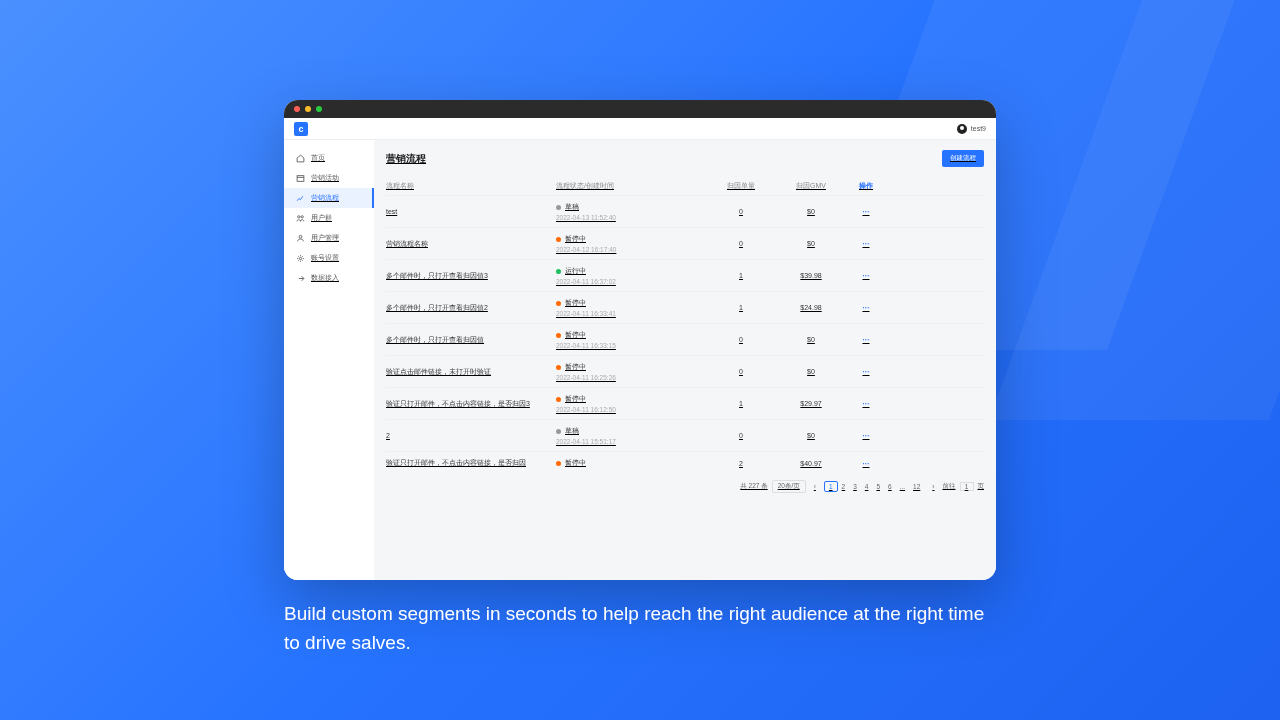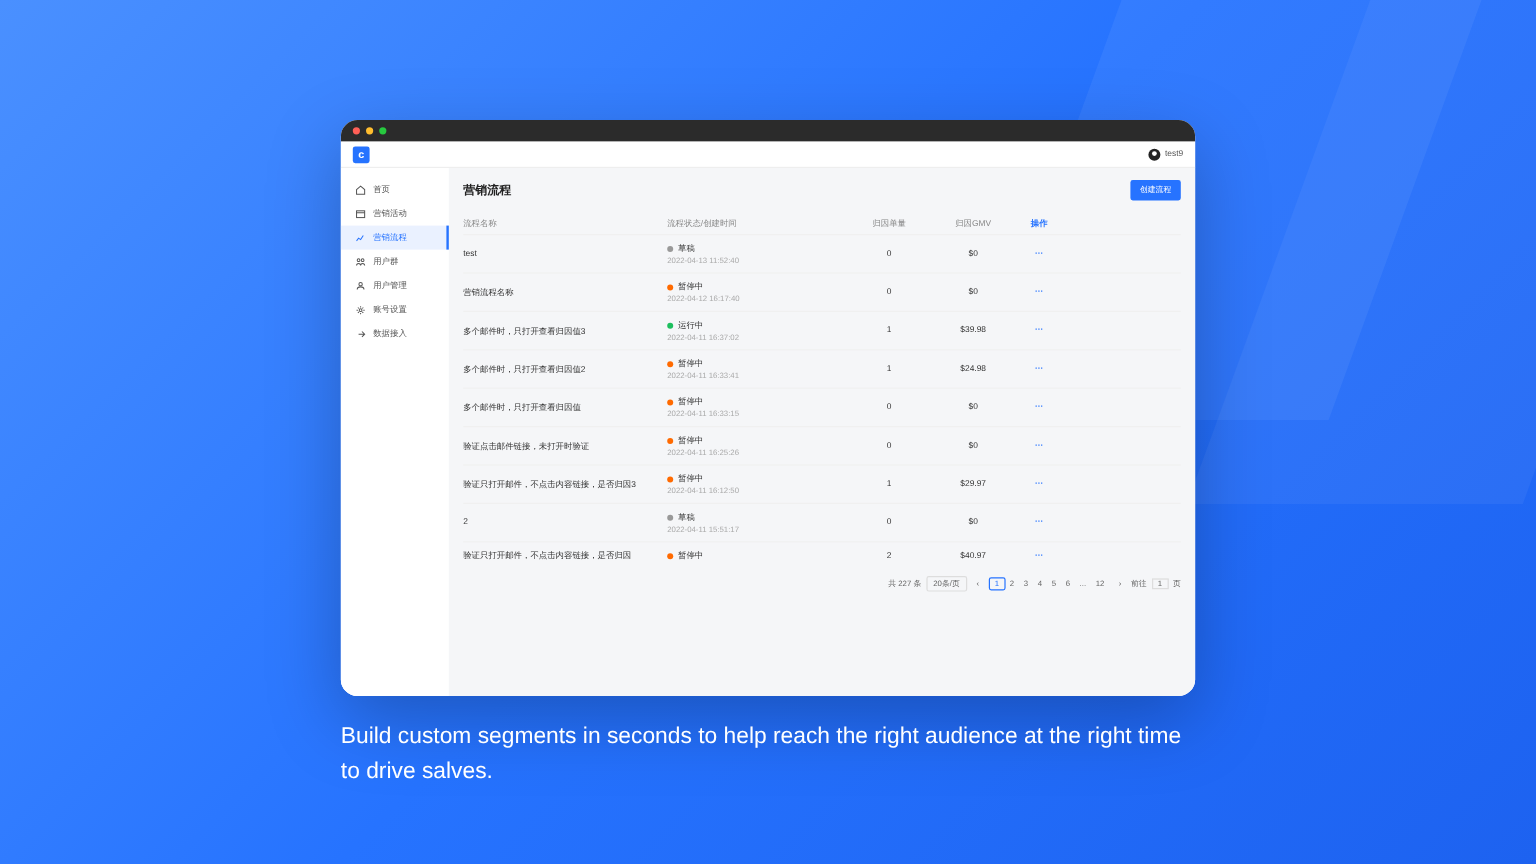--- a/index.html
+++ b/index.html
@@ -25,21 +25,21 @@
 .topbar { height: 22px; background: #fff; border-bottom: 1px solid #eee;
   display: flex; align-items: center; justify-content: space-between; padding: 0 10px; }
 .logo { width: 14px; height: 14px; background: #2673ff; border-radius: 2px;
   display: flex; align-items: center; justify-content: center; color: #fff;
   font-size: 9px; font-weight: bold; }
 .user { display: flex; align-items: center; gap: 4px; font-size: 7px; color: #555; }
 .avatar-ico { width: 10px; height: 10px; border-radius: 50%; background: #222; position: relative; }
 .avatar-ico::after { content:""; position:absolute; width:4px;height:4px;border-radius:50%;
   background:#fff; left:3px; top:2px; }
 
-.body { display: flex; height: calc(100% - 40px); background: #f5f6f8; }
+.body { display: flex; height: calc(100% - 40px); background: #f5f6f8; text-decoration: underline; }
 .sidebar { width: 90px; background: #fff; padding-top: 8px; }
 .side-item { display: flex; align-items: center; gap: 6px; padding: 5px 12px;
   font-size: 7px; color: #555; cursor: pointer; }
 .side-item.active { background: #eaf1ff; color: #2673ff; border-right: 2px solid #2673ff; }
 .side-ico { width: 9px; height: 9px; display: inline-block; }
 
 .main { flex: 1; padding: 10px 12px; overflow: hidden; }
 .page-head { display: flex; justify-content: space-between; align-items: center;
   margin-bottom: 10px; }
 .page-title { font-size: 10px; font-weight: 600; color: #222; }

